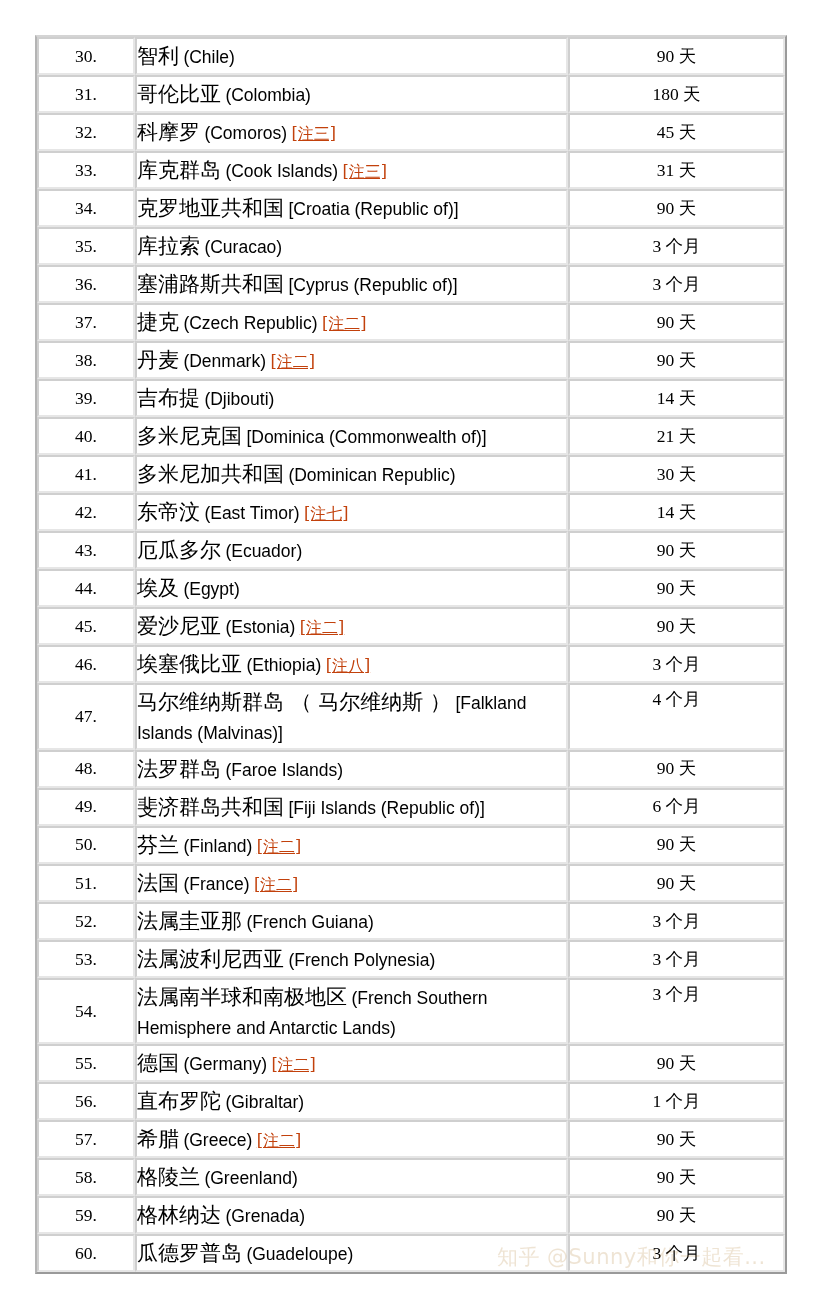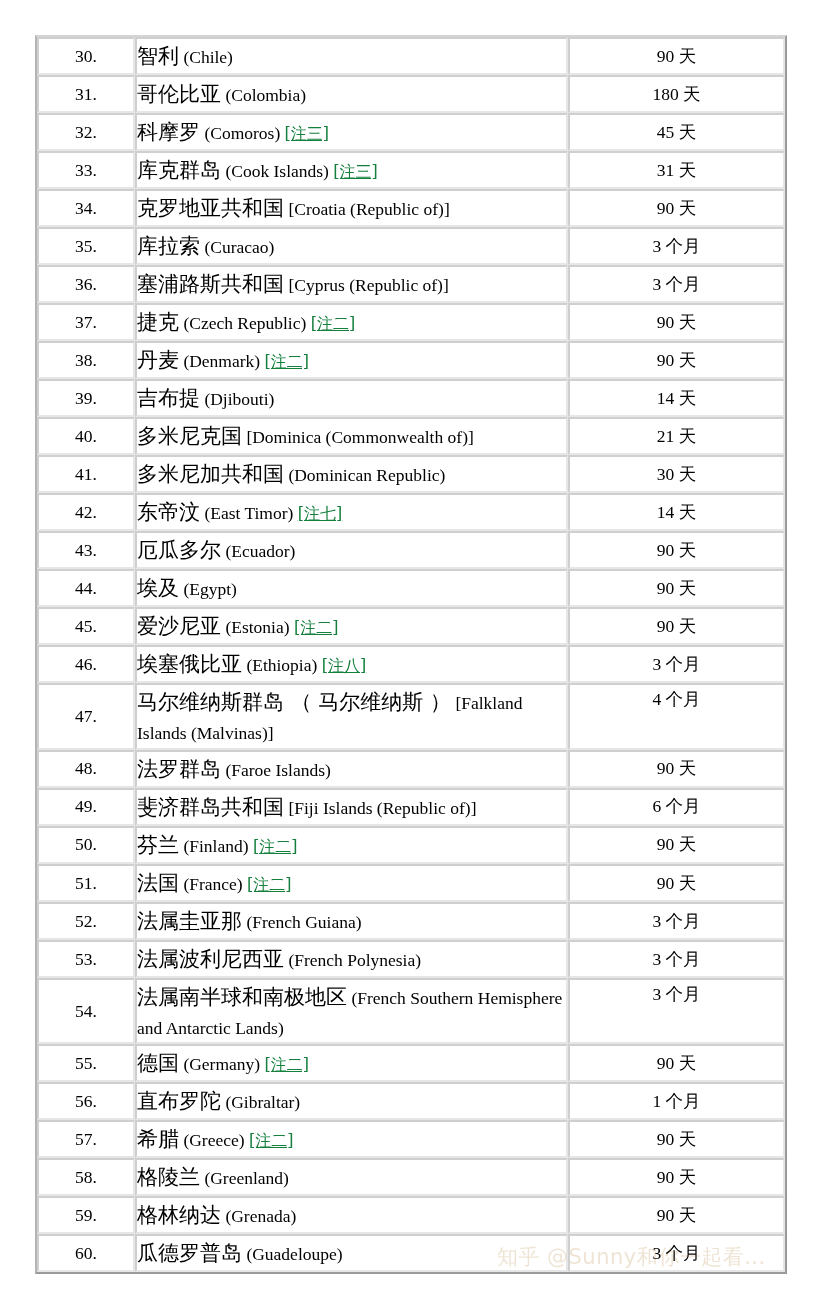--- a/index.html
+++ b/index.html
@@ -80,25 +80,25 @@
 
   
   tr.tall td.num { vertical-align: middle; }
   tr.tall td.dur { vertical-align: top; }
 
   .cn {
     font-family: "DejaVu Serif", "Liberation Serif", serif;
     font-size: 21px;
   }
   .en {
-    font-family: Liberation Serif, serif;
+    font-family: Liberation Sans, sans-serif;
     font-size: 17.5px;
   }
   .note-link {
-    color: #15803d;
+    color: #c2410c;
     text-decoration: underline;
     font-family: "DejaVu Serif", "Liberation Serif", serif;
     font-size: 16px;
     cursor: pointer;
   }
   .dur-text {
     font-family: "Liberation Serif", "DejaVu Serif", serif;
     font-size: 17.5px;
     white-space: nowrap;
   }

